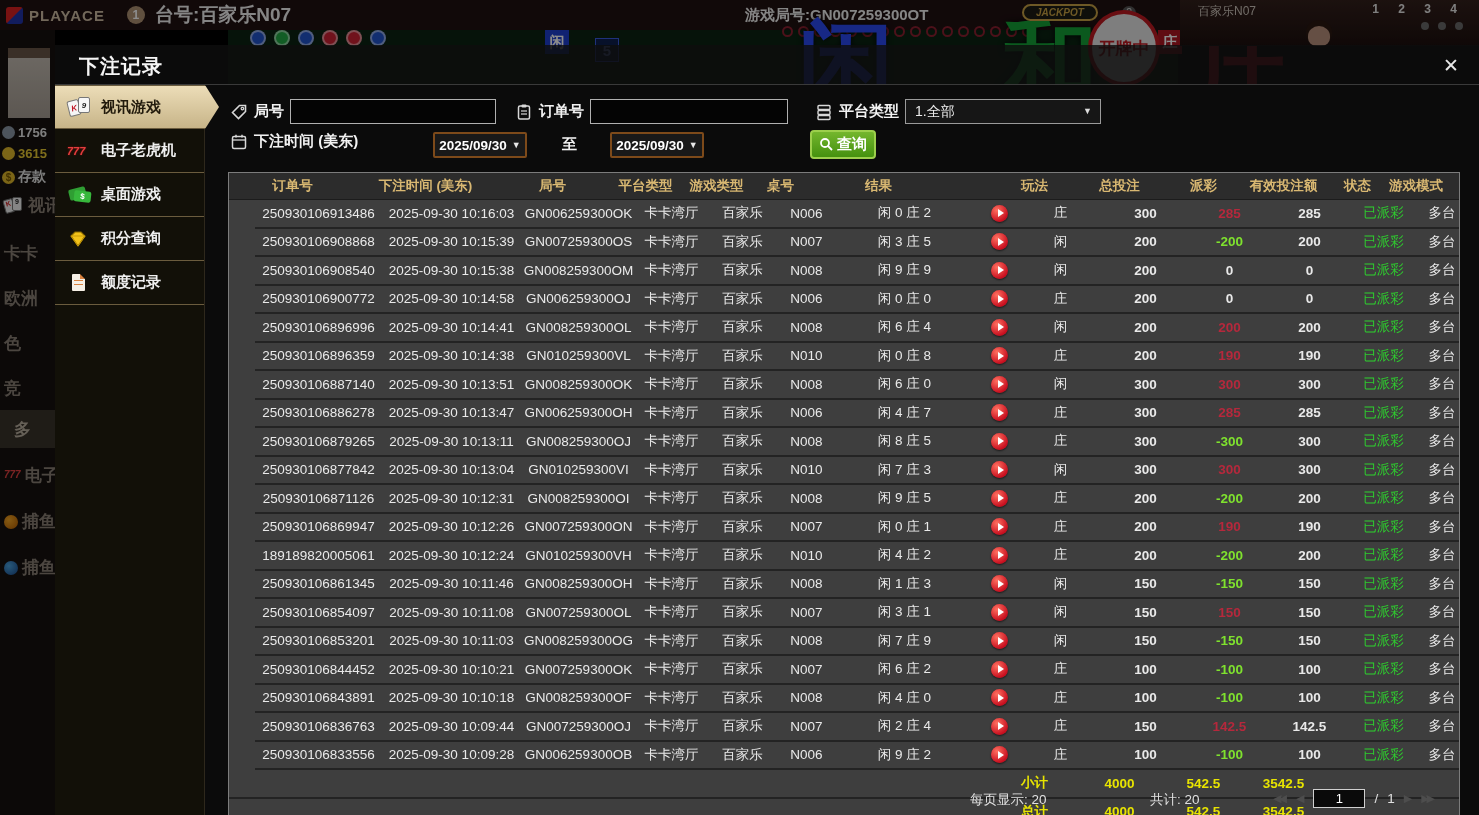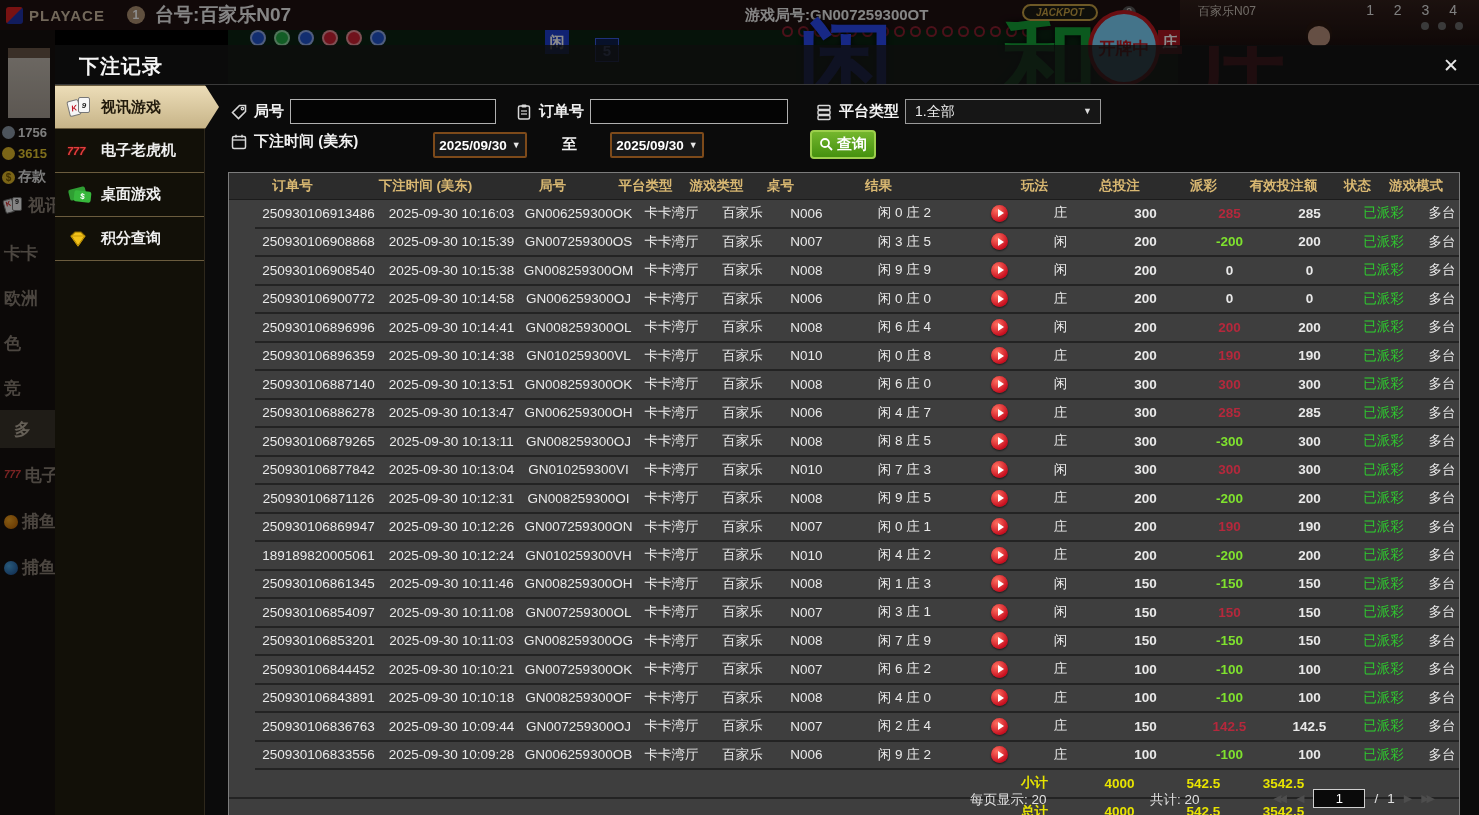--- a/index.html
+++ b/index.html
@@ -27,25 +27,25 @@
   .rings { position:absolute; left:782px; top:26px; display:flex; gap:5px; }
   .ring { width:11px; height:11px; border-radius:50%; border:2px solid #8c2030; display:inline-block; }
   .bigchar { position:absolute; top:16px; font-size:96px; font-weight:bold; line-height:1; text-shadow:0 0 6px rgba(0,0,0,.8); }
   .bc-player { left:798px; color:#2a49f2; }
   .bc-tie { left:1002px; color:#14a338; }
   .bc-banker { left:1196px; color:#d01c2c; }
   .jackpot { position:absolute; left:1022px; top:4px; border:2px solid #c9a345; border-radius:12px; background:#1c1c14;
     color:#c9a345; font-size:10px; font-style:italic; font-weight:bold; padding:1px 12px; }
   .jq { position:absolute; left:1122px; top:6px; width:14px; height:14px; border-radius:50%; background:#555; color:#ccc; font-size:10px; text-align:center; line-height:14px; }
   .dealing { position:absolute; left:1088px; top:10px; width:72px; height:76px; border-radius:50%;
-    background:#7dd3fc; border:4px solid #c01b22; color:#c01b22; font-size:17px; font-weight:bold;
+    background:#e5e5e5; border:4px solid #c01b22; color:#c01b22; font-size:17px; font-weight:bold;
     display:flex; align-items:center; justify-content:center; }
   .video { position:absolute; top:0; left:1180px; width:299px; height:46px; background:linear-gradient(180deg,#33201c,#1d100e); overflow:hidden; }
   .video-title { position:absolute; left:18px; top:3px; color:#cfc6bd; font-size:12px; }
-  .video-nums { position:absolute; right:14px; top:2px; color:#e8e8e8; font-size:14px; font-weight:normal; letter-spacing:8px; }
+  .video-nums { position:absolute; right:14px; top:2px; color:#e8e8e8; font-size:12px; font-weight:bold; letter-spacing:8px; }
   .video-dots { position:absolute; right:16px; top:22px; display:flex; gap:9px; }
   .vdot { width:8px; height:8px; border-radius:50%; background:#6a6a6a; }
   .dealer-head { position:absolute; left:128px; top:26px; width:22px; height:20px; border-radius:50% 50% 40% 40%; background:#b8907c; box-shadow:0 -4px 0 2px #2a1812; }
 
   .sidebar-bg { position:absolute; left:0; top:30px; bottom:0; width:55px; background:#171210; overflow:hidden; }
   .avatar { position:absolute; left:8px; top:18px; width:42px; height:70px; background:linear-gradient(180deg,#6a5648 14%,#c4bcb2 15%,#a89f95); }
   .bg-stat { position:absolute; left:2px; color:#e6e6e6; font-size:13px; font-weight:bold; display:flex; align-items:center; gap:3px; white-space:nowrap; }
   .stat-ico { width:13px; height:13px; border-radius:50%; display:inline-block; flex:none; }
   .ico-user { background:#8d9aa8; }
   .ico-money { background:#e0b82a; }
@@ -285,20 +285,26 @@
         <span>桌面游戏</span>
       </div>
       <div class="mitem">
         <span class="micon">
           <svg width="22" height="20" viewBox="0 0 22 20">
               <polygon points="4,7 8,3 14,3 18,7 11,17" fill="#f2c21a" stroke="#8a6a00" stroke-width="1.2"></polygon>
               <polyline points="4,7 18,7 11,17 4,7" fill="none" stroke="#c79a08" stroke-width="1"></polyline>
             </svg>
         </span>
         <span>积分查询</span>
+      </div>
+      <div class="mitem">
+        <span class="micon">
+            <span class="doc"></span>
+          </span>
+        <span>额度记录</span>
       </div>
     </div>
 
     <div class="content">
 
       <div class="frow frow1">
         <div class="fgroup" style="left:0">
           <span class="ficon">
             <svg width="18" height="18" viewBox="0 0 18 18">
                 <path d="M2.5 9.5 L9.5 2.5 L15.5 2.5 L15.5 8.5 L8.5 15.5 Z" fill="none" stroke="#d8d8d8" stroke-width="1.6"></path>

